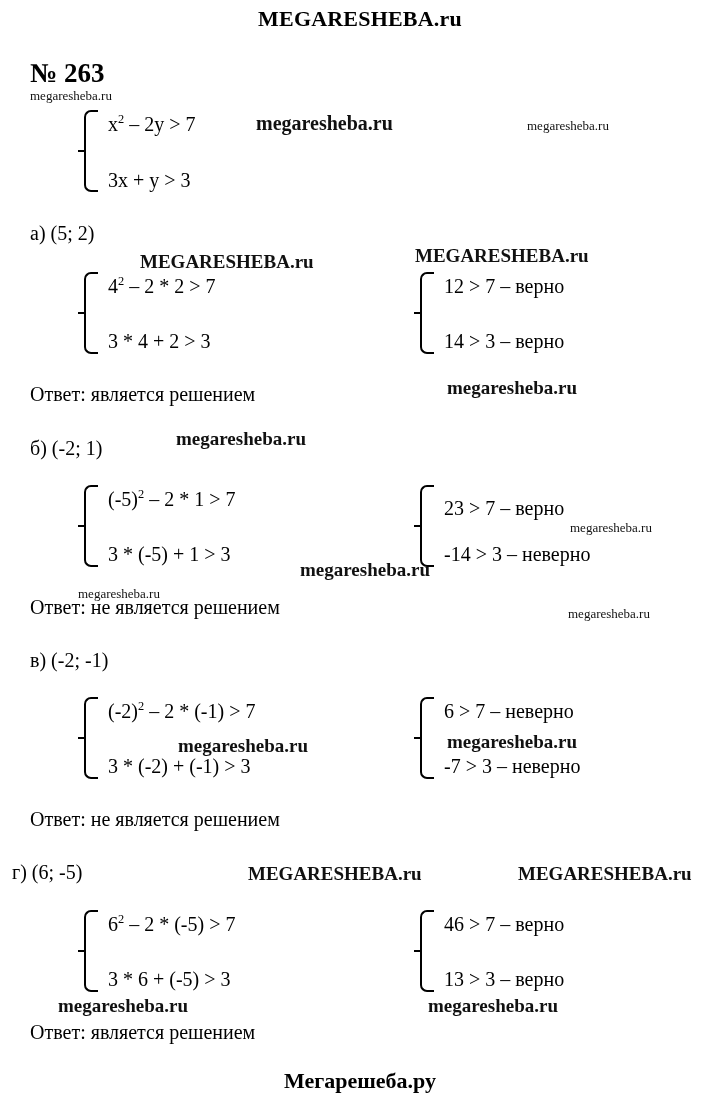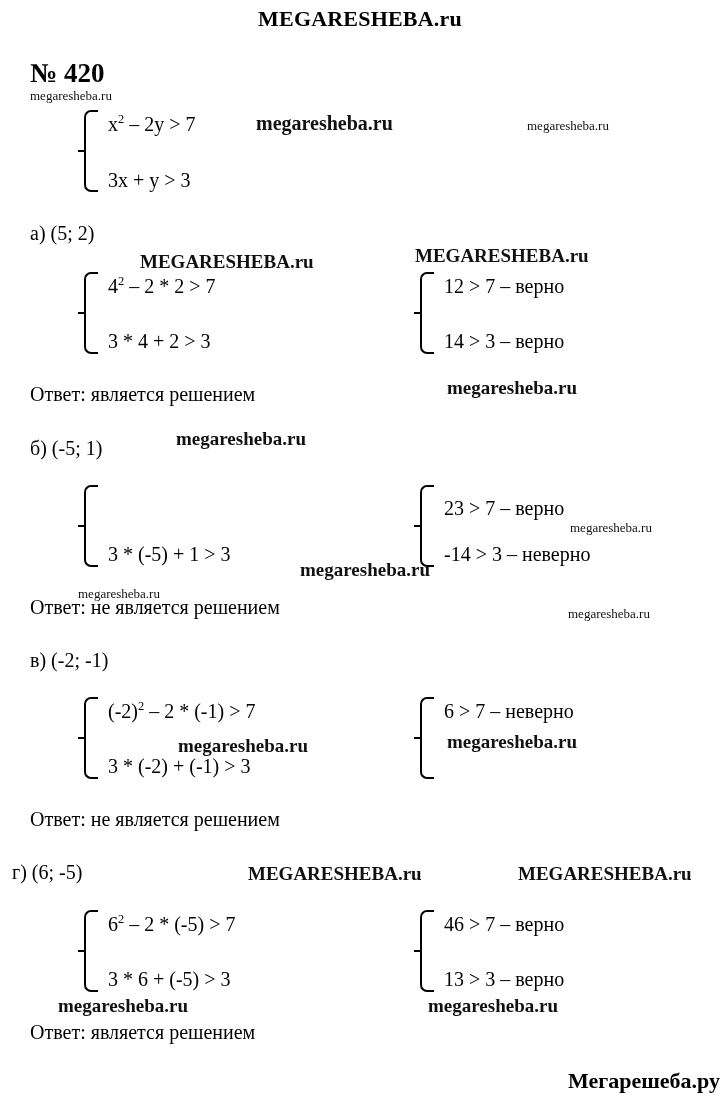--- a/index.html
+++ b/index.html
@@ -30,21 +30,21 @@
     font-family: "Liberation Serif", serif;
     font-weight: bold;
     font-size: 22px;
     letter-spacing: 0.2px;
   }
   .site-footer {
     position: absolute;
     top: 1068px;
     left: 0;
     width: 720px;
-    text-align: right;
+    text-align: center;
     font-family: "Liberation Serif", serif;
     font-weight: bold;
     font-size: 22px;
   }
   
   .task-number {
     position: absolute;
     top: 58px;
     left: 30px;
     font-size: 27px;
@@ -109,57 +109,59 @@
     font-size: 20px;
   }
 </style>
 </head>
 <body>
 
 <div class="page">
 
   <div class="site-header">MEGARESHEBA.ru</div>
 
-  <div class="task-number">№ 420</div>
+  <div class="task-number">№ 263</div>
 
   <div class="brace" style="left:84px; top:110px; height:82px;"></div>
   <div class="txt big" style="left:108px; top:114px;">x<sup>2</sup> – 2y &gt; 7</div>
   <div class="txt big" style="left:108px; top:170px;">3x + y &gt; 3</div>
 
   <div class="txt big" style="left:30px; top:223px;">а) (5; 2)</div>
 
   <div class="brace" style="left:84px; top:272px; height:82px;"></div>
   <div class="txt big" style="left:108px; top:276px;">4<sup>2</sup> – 2 * 2 &gt; 7</div>
   <div class="txt big" style="left:108px; top:331px;">3 * 4 + 2 &gt; 3</div>
 
   <div class="brace" style="left:420px; top:272px; height:82px;"></div>
   <div class="txt big" style="left:444px; top:276px;">12 &gt; 7 – верно</div>
   <div class="txt big" style="left:444px; top:331px;">14 &gt; 3 – верно</div>
 
   <div class="txt big" style="left:30px; top:384px;">Ответ: является решением</div>
 
-  <div class="txt big" style="left:30px; top:438px;">б) (-5; 1)</div>
+  <div class="txt big" style="left:30px; top:438px;">б) (-2; 1)</div>
 
   <div class="brace" style="left:84px; top:485px; height:82px;"></div>
+  <div class="txt big" style="left:108px; top:489px;">(-5)<sup>2</sup> – 2 * 1 &gt; 7</div>
   <div class="txt big" style="left:108px; top:544px;">3 * (-5) + 1 &gt; 3</div>
 
   <div class="brace" style="left:420px; top:485px; height:82px;"></div>
   <div class="txt big" style="left:444px; top:498px;">23 &gt; 7 – верно</div>
   <div class="txt big" style="left:444px; top:544px;">-14 &gt; 3 – неверно</div>
 
   <div class="txt big" style="left:30px; top:597px;">Ответ: не является решением</div>
 
   <div class="txt big" style="left:30px; top:650px;">в) (-2; -1)</div>
 
   <div class="brace" style="left:84px; top:697px; height:82px;"></div>
   <div class="txt big" style="left:108px; top:701px;">(-2)<sup>2</sup> – 2 * (-1) &gt; 7</div>
   <div class="txt big" style="left:108px; top:756px;">3 * (-2) + (-1) &gt; 3</div>
 
   <div class="brace" style="left:420px; top:697px; height:82px;"></div>
   <div class="txt big" style="left:444px; top:701px;">6 &gt; 7 – неверно</div>
+  <div class="txt big" style="left:444px; top:756px;">-7 &gt; 3 – неверно</div>
 
   <div class="txt big" style="left:30px; top:809px;">Ответ: не является решением</div>
 
   <div class="txt big" style="left:12px; top:862px;">г) (6; -5)</div>
 
   <div class="brace" style="left:84px; top:910px; height:82px;"></div>
   <div class="txt big" style="left:108px; top:914px;">6<sup>2</sup> – 2 * (-5) &gt; 7</div>
   <div class="txt big" style="left:108px; top:969px;">3 * 6 + (-5) &gt; 3</div>
 
   <div class="brace" style="left:420px; top:910px; height:82px;"></div>

